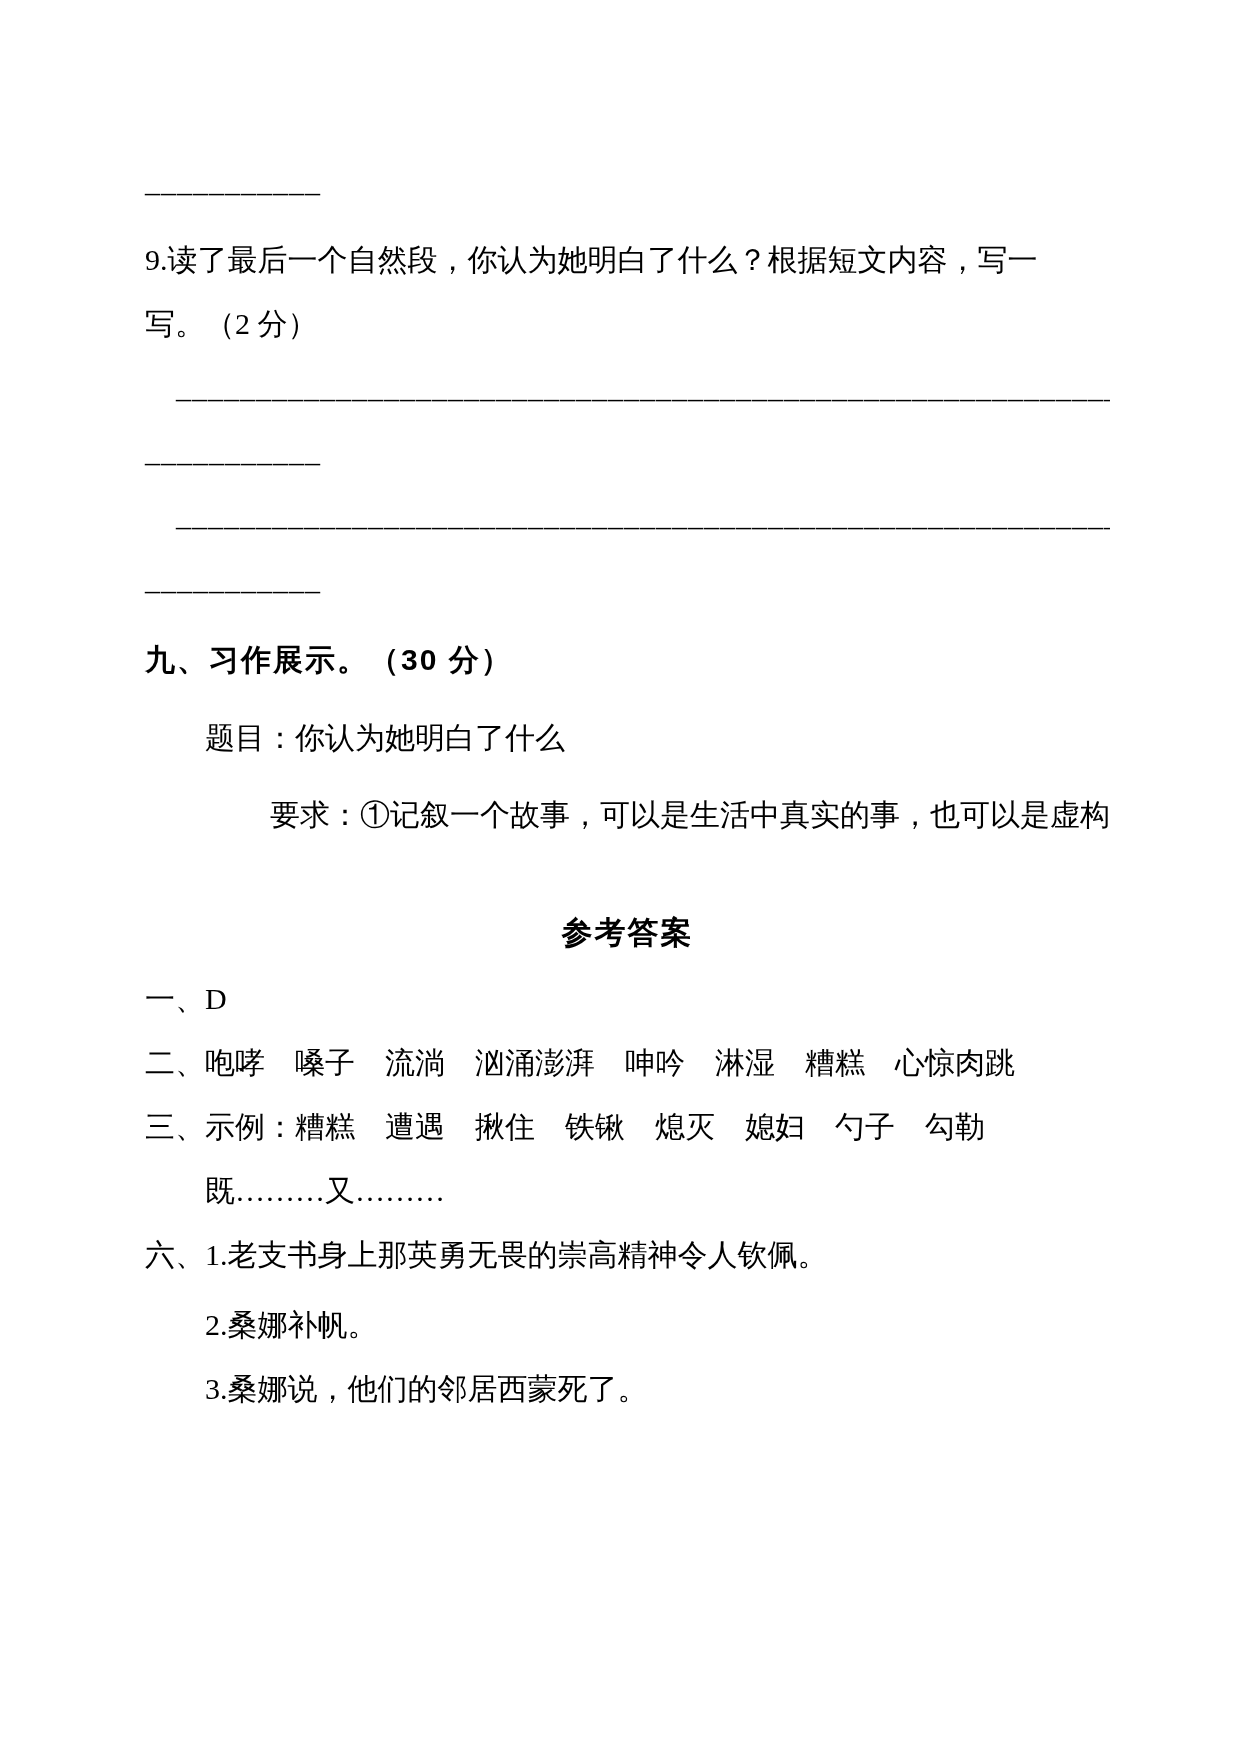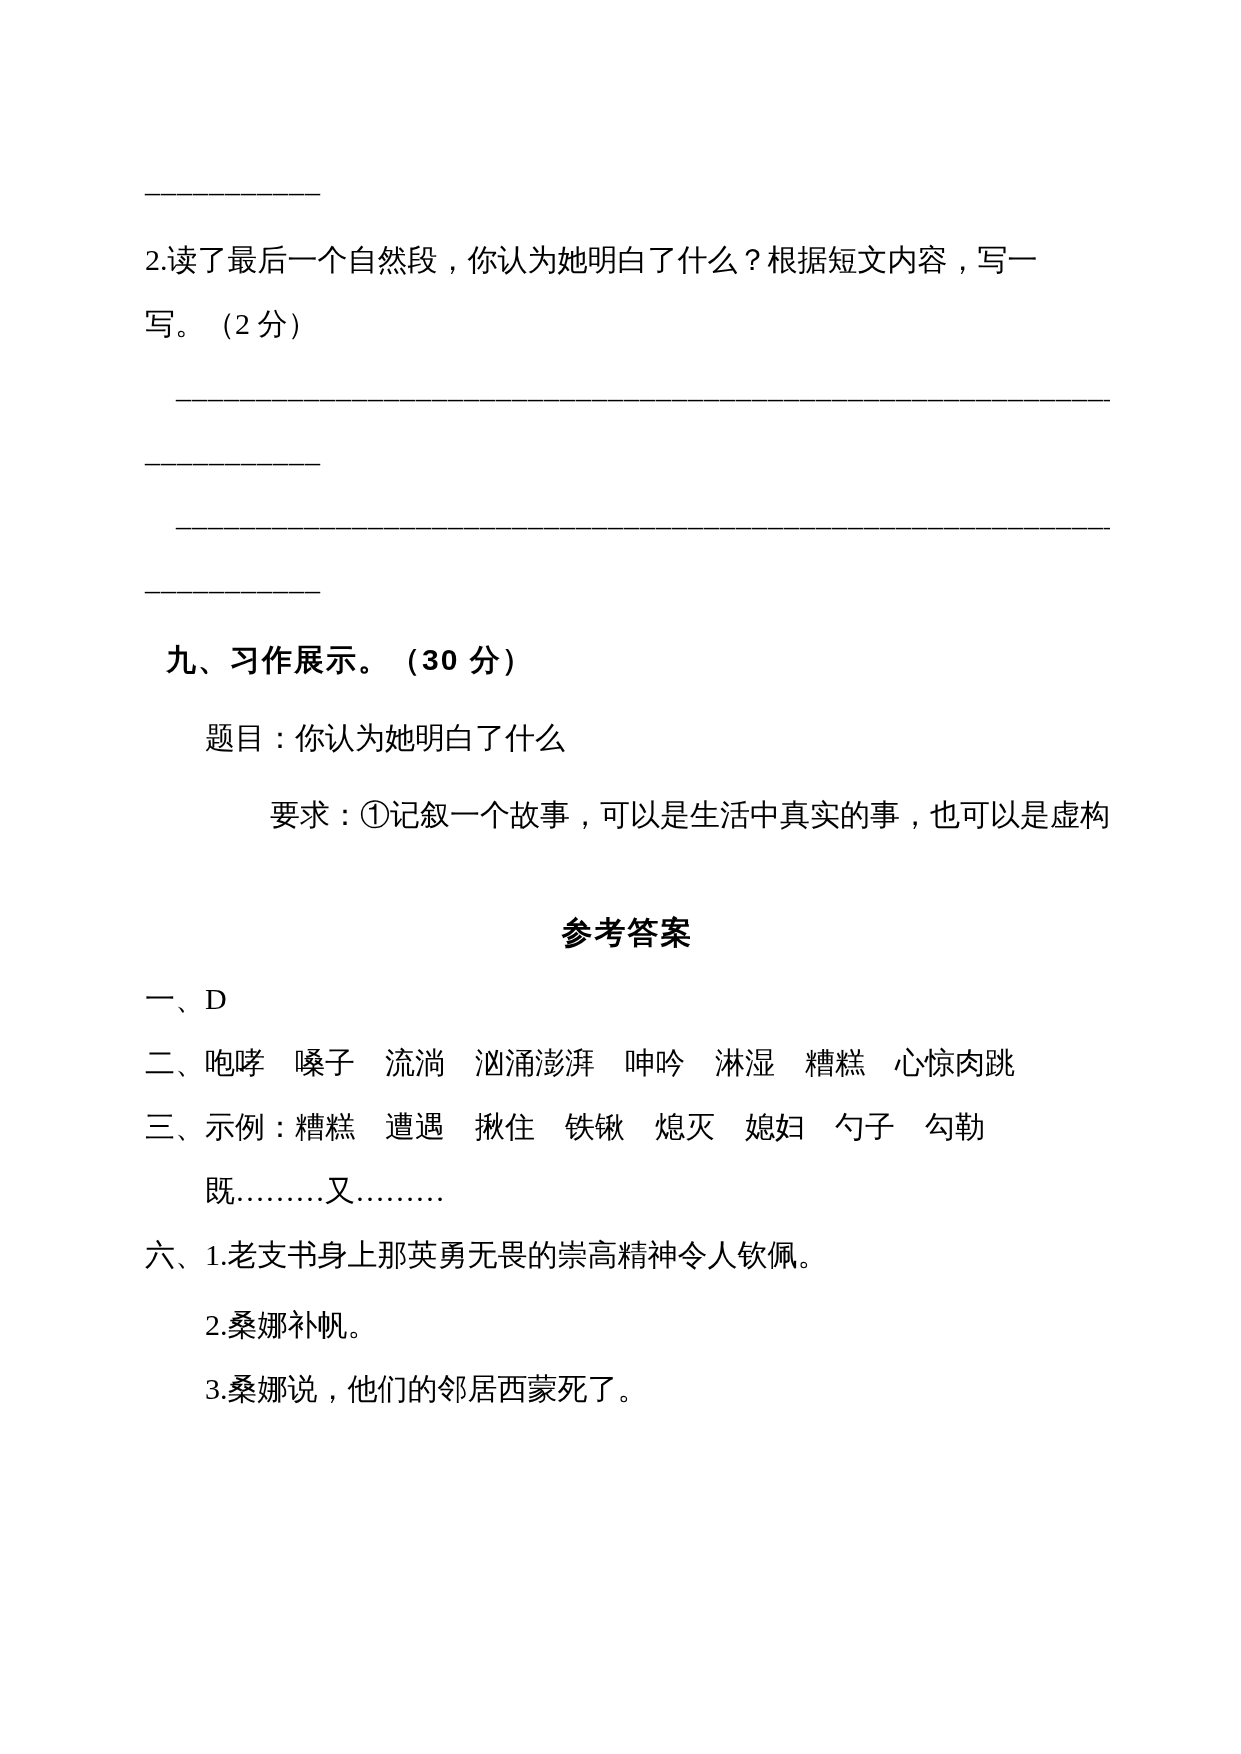--- a/index.html
+++ b/index.html
@@ -34,21 +34,20 @@
     overflow: hidden;
     height: 64px;
     letter-spacing: 1px;
   }
   .indent2 { text-indent: 2em; }
   .pad2 { padding-left: 2em; }
   .heading-jiu {
     font-family: "Liberation Sans", "DejaVu Sans", sans-serif;
     font-weight: bold;
     letter-spacing: 2px;
-    margin-left: 21px;
   }
   .answers-heading {
     font-family: "Liberation Sans", "DejaVu Sans", sans-serif;
     font-weight: bold;
     font-size: 31px;
     text-align: center;
     line-height: 64px;
     margin: 54px 0 0 0;
     letter-spacing: 2px;
   }
@@ -58,21 +57,21 @@
   .mt14 { margin-top: 14px; }
   .mt16 { margin-top: 16px; }
 </style>
 </head>
 <body>
 
 <div class="page">
 
   <div class="line u-short">___________</div>
 
-  <div class="line mt14">2.读了最后一个自然段，你认为她明白了什么？根据短文内容，写一</div>
+  <div class="line mt14">9.读了最后一个自然段，你认为她明白了什么？根据短文内容，写一</div>
   <div class="line">写。（2 分）</div>
 
   <div class="line u-long">______________________________________________________________________</div>
   <div class="line u-short">___________</div>
   <div class="line u-long">______________________________________________________________________</div>
   <div class="line u-short">___________</div>
 
   <div class="line heading-jiu mt16">九、习作展示。（30 分）</div>
   <div class="line indent2 mt14">题目：你认为她明白了什么</div>
   <div class="line indent2 mt13">要求：①记叙一个故事，可以是生活中真实的事，也可以是虚构</div>

